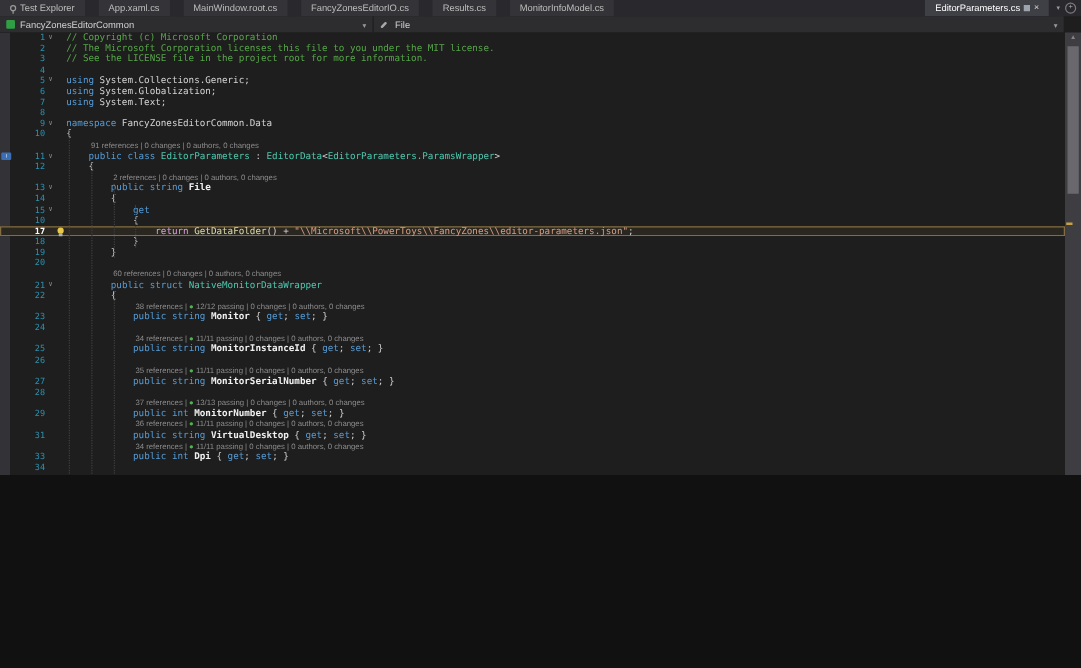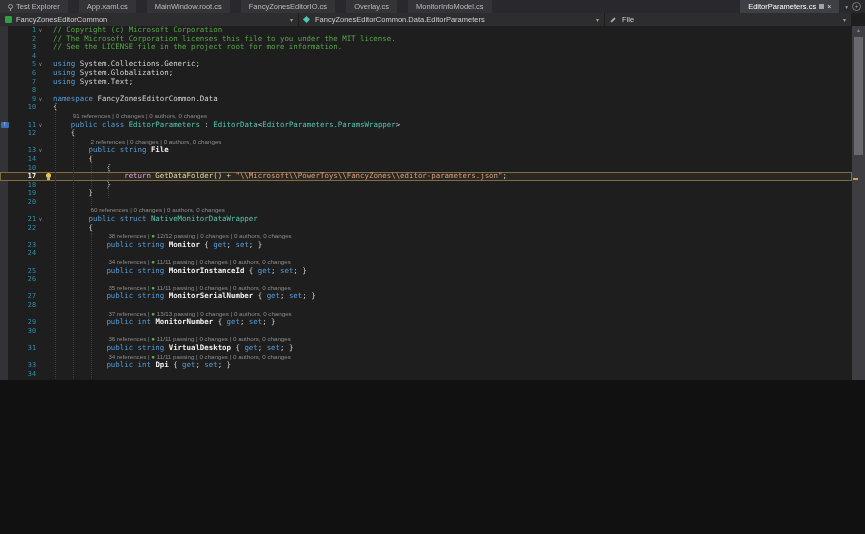--- a/index.html
+++ b/index.html
@@ -113,21 +113,21 @@
         <div class="tab">
           <span>App.xaml.cs</span>
         </div>
         <div class="tab">
           <span>MainWindow.root.cs</span>
         </div>
         <div class="tab">
           <span>FancyZonesEditorIO.cs</span>
         </div>
         <div class="tab">
-          <span>Overlay.cs</span>
+          <span>Results.cs</span>
         </div>
         <div class="tab">
           <span>MonitorInfoModel.cs</span>
         </div>
       </div>
     <div class="tab-spacer"></div>
     <div class="tab active">
       <span>EditorParameters.cs</span>
       <span class="i-save"></span>
       <span style="font-size:7px;color:#e0e0e0;">×</span>
@@ -135,25 +135,20 @@
     <div class="tabctl">
       <span class="caret6">▾</span>
       <span style="border:1px solid #7a7a7e;border-radius:50%;width:7px;height:7px;line-height:6px;text-align:center;font-size:6px;">+</span>
     </div>
   </div>
 
   <div class="navbar">
     <div class="nav-sec nav-proj">
       <span class="i-csproj"></span>
       <span>FancyZonesEditorCommon</span>
-      <span class="caret">▾</span>
-    </div>
-    <div class="nav-sec nav-type">
-      <span class="i-class"></span>
-      <span style="margin-left:2px;">FancyZonesEditorCommon.Data.EditorParameters</span>
       <span class="caret">▾</span>
     </div>
     <div class="nav-sec nav-mem">
       <span class="i-wrench"></span>
       <span style="margin-left:2px;">File</span>
       <span class="caret">▾</span>
     </div>
   </div>
 
   <div class="editor">
@@ -168,40 +163,40 @@
         <div class="crow"><span class="gut"></span><span class="lnum">7</span><span class="fold"></span><span class="bulbslot"></span><span class="ctext"><span class="tk-kw">using</span><span class="tk-id"> System.Text;</span></span></div>
         <div class="crow"><span class="gut"></span><span class="lnum">8</span><span class="fold"></span><span class="bulbslot"></span><span class="ctext"></span></div>
         <div class="crow"><span class="gut"></span><span class="lnum">9</span><span class="fold">∨</span><span class="bulbslot"></span><span class="ctext"><span class="tk-kw">namespace</span><span class="tk-id"> FancyZonesEditorCommon.Data</span></span></div>
         <div class="crow"><span class="gut"></span><span class="lnum">10</span><span class="fold"></span><span class="bulbslot"></span><span class="ctext"><span class="tk-id">{</span></span></div>
         <div class="crow"><span class="gut"></span><span class="lnum"></span><span class="fold"></span><span class="bulbslot"></span><span class="ctext" style="padding-left: 19.8px;"><span class="tk-lens">91 references | 0 changes | 0 authors, 0 changes</span></span></div>
         <div class="crow"><span class="gut"><span class="i-refs">!</span></span><span class="lnum">11</span><span class="fold">∨</span><span class="bulbslot"></span><span class="ctext"><span class="tk-id">    </span><span class="tk-kw">public</span><span class="tk-id"> </span><span class="tk-kw">class</span><span class="tk-id"> </span><span class="tk-ty">EditorParameters</span><span class="tk-id"> : </span><span class="tk-ty">EditorData</span><span class="tk-id">&lt;</span><span class="tk-ty">EditorParameters.ParamsWrapper</span><span class="tk-id">&gt;</span></span></div>
         <div class="crow"><span class="gut"></span><span class="lnum">12</span><span class="fold"></span><span class="bulbslot"></span><span class="ctext"><span class="tk-id">    {</span></span></div>
         <div class="crow"><span class="gut"></span><span class="lnum"></span><span class="fold"></span><span class="bulbslot"></span><span class="ctext" style="padding-left: 37.6px;"><span class="tk-lens">2 references | 0 changes | 0 authors, 0 changes</span></span></div>
         <div class="crow"><span class="gut"></span><span class="lnum">13</span><span class="fold">∨</span><span class="bulbslot"></span><span class="ctext"><span class="tk-id">        </span><span class="tk-kw">public</span><span class="tk-id"> </span><span class="tk-kw">string</span><span class="tk-id"> </span><span class="tk-pr">File</span></span></div>
         <div class="crow"><span class="gut"></span><span class="lnum">14</span><span class="fold"></span><span class="bulbslot"></span><span class="ctext"><span class="tk-id">        {</span></span></div>
+        <div class="crow"><span class="gut"></span><span class="lnum">15</span><span class="fold">∨</span><span class="bulbslot"></span><span class="ctext"><span class="tk-id">            </span><span class="tk-kw">get</span></span></div>
         <div class="crow"><span class="gut"></span><span class="lnum">10</span><span class="fold"></span><span class="bulbslot"></span><span class="ctext"><span class="tk-id">            {</span></span></div>
         <div class="crow cur"><span class="gut"></span><span class="lnum">17</span><span class="fold"></span><span class="bulbslot"><span class="i-bulb"></span></span><span class="ctext"><span class="tk-id">                </span><span class="tk-ct">return</span><span class="tk-id"> </span><span class="tk-mt">GetDataFolder</span><span class="tk-id">() + </span><span class="tk-st">"\\Microsoft\\PowerToys\\FancyZones\\editor-parameters.json"</span><span class="tk-id">;</span></span></div>
         <div class="crow"><span class="gut"></span><span class="lnum">18</span><span class="fold"></span><span class="bulbslot"></span><span class="ctext"><span class="tk-id">            }</span></span></div>
         <div class="crow"><span class="gut"></span><span class="lnum">19</span><span class="fold"></span><span class="bulbslot"></span><span class="ctext"><span class="tk-id">        }</span></span></div>
         <div class="crow"><span class="gut"></span><span class="lnum">20</span><span class="fold"></span><span class="bulbslot"></span><span class="ctext"></span></div>
         <div class="crow"><span class="gut"></span><span class="lnum"></span><span class="fold"></span><span class="bulbslot"></span><span class="ctext" style="padding-left: 37.6px;"><span class="tk-lens">60 references | 0 changes | 0 authors, 0 changes</span></span></div>
         <div class="crow"><span class="gut"></span><span class="lnum">21</span><span class="fold">∨</span><span class="bulbslot"></span><span class="ctext"><span class="tk-id">        </span><span class="tk-kw">public</span><span class="tk-id"> </span><span class="tk-kw">struct</span><span class="tk-id"> </span><span class="tk-ty">NativeMonitorDataWrapper</span></span></div>
         <div class="crow"><span class="gut"></span><span class="lnum">22</span><span class="fold"></span><span class="bulbslot"></span><span class="ctext"><span class="tk-id">        {</span></span></div>
         <div class="crow"><span class="gut"></span><span class="lnum"></span><span class="fold"></span><span class="bulbslot"></span><span class="ctext" style="padding-left: 55.4px;"><span class="tk-lens">38 references | </span><span class="tk-dot">● </span><span class="tk-lens">12/12 passing | 0 changes | 0 authors, 0 changes</span></span></div>
         <div class="crow"><span class="gut"></span><span class="lnum">23</span><span class="fold"></span><span class="bulbslot"></span><span class="ctext"><span class="tk-id">            </span><span class="tk-kw">public</span><span class="tk-id"> </span><span class="tk-kw">string</span><span class="tk-id"> </span><span class="tk-pr">Monitor</span><span class="tk-id"> { </span><span class="tk-kw">get</span><span class="tk-id">; </span><span class="tk-kw">set</span><span class="tk-id">; }</span></span></div>
         <div class="crow"><span class="gut"></span><span class="lnum">24</span><span class="fold"></span><span class="bulbslot"></span><span class="ctext"></span></div>
         <div class="crow"><span class="gut"></span><span class="lnum"></span><span class="fold"></span><span class="bulbslot"></span><span class="ctext" style="padding-left: 55.4px;"><span class="tk-lens">34 references | </span><span class="tk-dot">● </span><span class="tk-lens">11/11 passing | 0 changes | 0 authors, 0 changes</span></span></div>
         <div class="crow"><span class="gut"></span><span class="lnum">25</span><span class="fold"></span><span class="bulbslot"></span><span class="ctext"><span class="tk-id">            </span><span class="tk-kw">public</span><span class="tk-id"> </span><span class="tk-kw">string</span><span class="tk-id"> </span><span class="tk-pr">MonitorInstanceId</span><span class="tk-id"> { </span><span class="tk-kw">get</span><span class="tk-id">; </span><span class="tk-kw">set</span><span class="tk-id">; }</span></span></div>
         <div class="crow"><span class="gut"></span><span class="lnum">26</span><span class="fold"></span><span class="bulbslot"></span><span class="ctext"></span></div>
         <div class="crow"><span class="gut"></span><span class="lnum"></span><span class="fold"></span><span class="bulbslot"></span><span class="ctext" style="padding-left: 55.4px;"><span class="tk-lens">35 references | </span><span class="tk-dot">● </span><span class="tk-lens">11/11 passing | 0 changes | 0 authors, 0 changes</span></span></div>
         <div class="crow"><span class="gut"></span><span class="lnum">27</span><span class="fold"></span><span class="bulbslot"></span><span class="ctext"><span class="tk-id">            </span><span class="tk-kw">public</span><span class="tk-id"> </span><span class="tk-kw">string</span><span class="tk-id"> </span><span class="tk-pr">MonitorSerialNumber</span><span class="tk-id"> { </span><span class="tk-kw">get</span><span class="tk-id">; </span><span class="tk-kw">set</span><span class="tk-id">; }</span></span></div>
         <div class="crow"><span class="gut"></span><span class="lnum">28</span><span class="fold"></span><span class="bulbslot"></span><span class="ctext"></span></div>
         <div class="crow"><span class="gut"></span><span class="lnum"></span><span class="fold"></span><span class="bulbslot"></span><span class="ctext" style="padding-left: 55.4px;"><span class="tk-lens">37 references | </span><span class="tk-dot">● </span><span class="tk-lens">13/13 passing | 0 changes | 0 authors, 0 changes</span></span></div>
         <div class="crow"><span class="gut"></span><span class="lnum">29</span><span class="fold"></span><span class="bulbslot"></span><span class="ctext"><span class="tk-id">            </span><span class="tk-kw">public</span><span class="tk-id"> </span><span class="tk-kw">int</span><span class="tk-id"> </span><span class="tk-pr">MonitorNumber</span><span class="tk-id"> { </span><span class="tk-kw">get</span><span class="tk-id">; </span><span class="tk-kw">set</span><span class="tk-id">; }</span></span></div>
-        <div class="crow"><span class="gut"></span><span class="lnum">30</span><span class="fold"></span><span class="bulbslot"></span><span class="ctext"></span></div>
         <div class="crow"><span class="gut"></span><span class="lnum"></span><span class="fold"></span><span class="bulbslot"></span><span class="ctext" style="padding-left: 55.4px;"><span class="tk-lens">36 references | </span><span class="tk-dot">● </span><span class="tk-lens">11/11 passing | 0 changes | 0 authors, 0 changes</span></span></div>
         <div class="crow"><span class="gut"></span><span class="lnum">31</span><span class="fold"></span><span class="bulbslot"></span><span class="ctext"><span class="tk-id">            </span><span class="tk-kw">public</span><span class="tk-id"> </span><span class="tk-kw">string</span><span class="tk-id"> </span><span class="tk-pr">VirtualDesktop</span><span class="tk-id"> { </span><span class="tk-kw">get</span><span class="tk-id">; </span><span class="tk-kw">set</span><span class="tk-id">; }</span></span></div>
         <div class="crow"><span class="gut"></span><span class="lnum"></span><span class="fold"></span><span class="bulbslot"></span><span class="ctext" style="padding-left: 55.4px;"><span class="tk-lens">34 references | </span><span class="tk-dot">● </span><span class="tk-lens">11/11 passing | 0 changes | 0 authors, 0 changes</span></span></div>
         <div class="crow"><span class="gut"></span><span class="lnum">33</span><span class="fold"></span><span class="bulbslot"></span><span class="ctext"><span class="tk-id">            </span><span class="tk-kw">public</span><span class="tk-id"> </span><span class="tk-kw">int</span><span class="tk-id"> </span><span class="tk-pr">Dpi</span><span class="tk-id"> { </span><span class="tk-kw">get</span><span class="tk-id">; </span><span class="tk-kw">set</span><span class="tk-id">; }</span></span></div>
         <div class="crow"><span class="gut"></span><span class="lnum">34</span><span class="fold"></span><span class="bulbslot"></span><span class="ctext"></span></div>
       </div>
     <div class="guide" style="left:55px;top:78px;height:283px;"></div>
     <div class="guide" style="left:73px;top:104px;height:257px;"></div>
     <div class="guide" style="left:91px;top:121px;height:59px;"></div>
     <div class="guide" style="left:91px;top:207px;height:154px;"></div>

